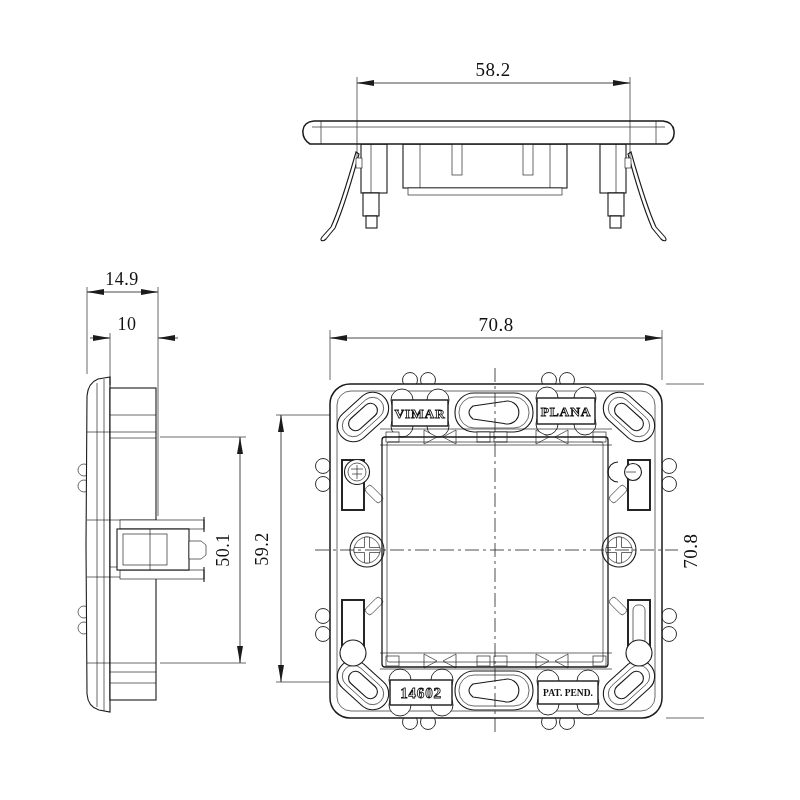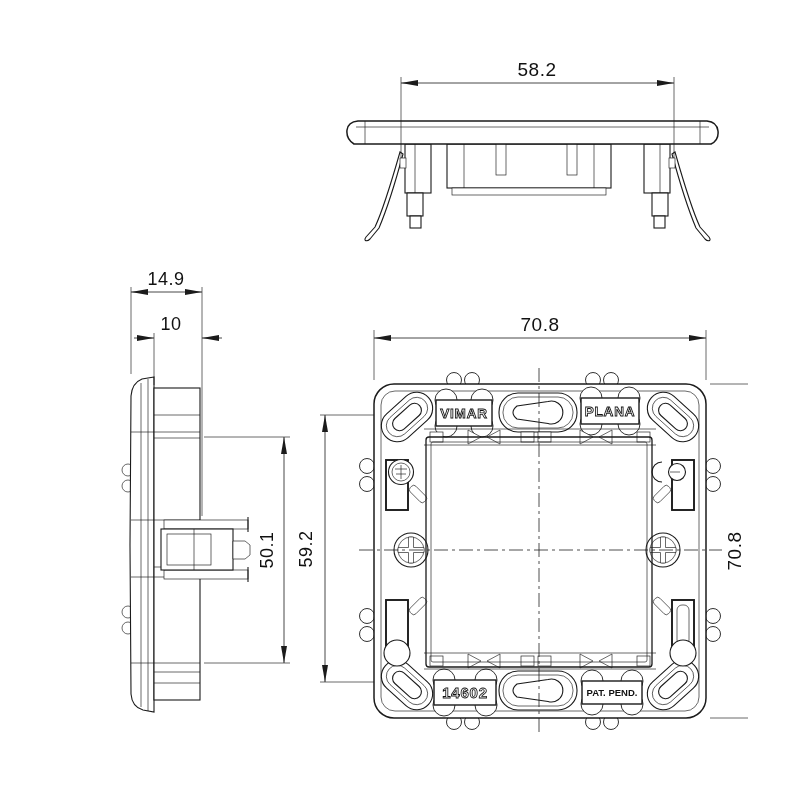--- a/index.html
+++ b/index.html
@@ -1,17 +1,17 @@
 <!DOCTYPE html>
 <html><head>
 <meta charset="utf-8">
 <style>
   html,body{margin:0;padding:0;background:#fff;}
   .page{position:relative;width:704px;height:800px;background:#ffffff;overflow:hidden;
-        font-family:Liberation Sans, sans-serif;padding-left:44px;}
+        font-family:Liberation Serif, serif;}
   svg{display:block}
   .ln{stroke:#1b1b1b;fill:none}
   .thick{stroke-width:1.5}
   .med{stroke-width:1.1}
   .thin{stroke-width:0.65}
   .bold{stroke-width:1.9}
   .wh{fill:#ffffff}
   .dim{stroke:#1b1b1b;stroke-width:0.8;fill:none}
   .ext{stroke:#1b1b1b;stroke-width:0.65;fill:none}
   .cl{stroke:#222;stroke-width:0.8;fill:none;stroke-dasharray:14 4 3 4}

